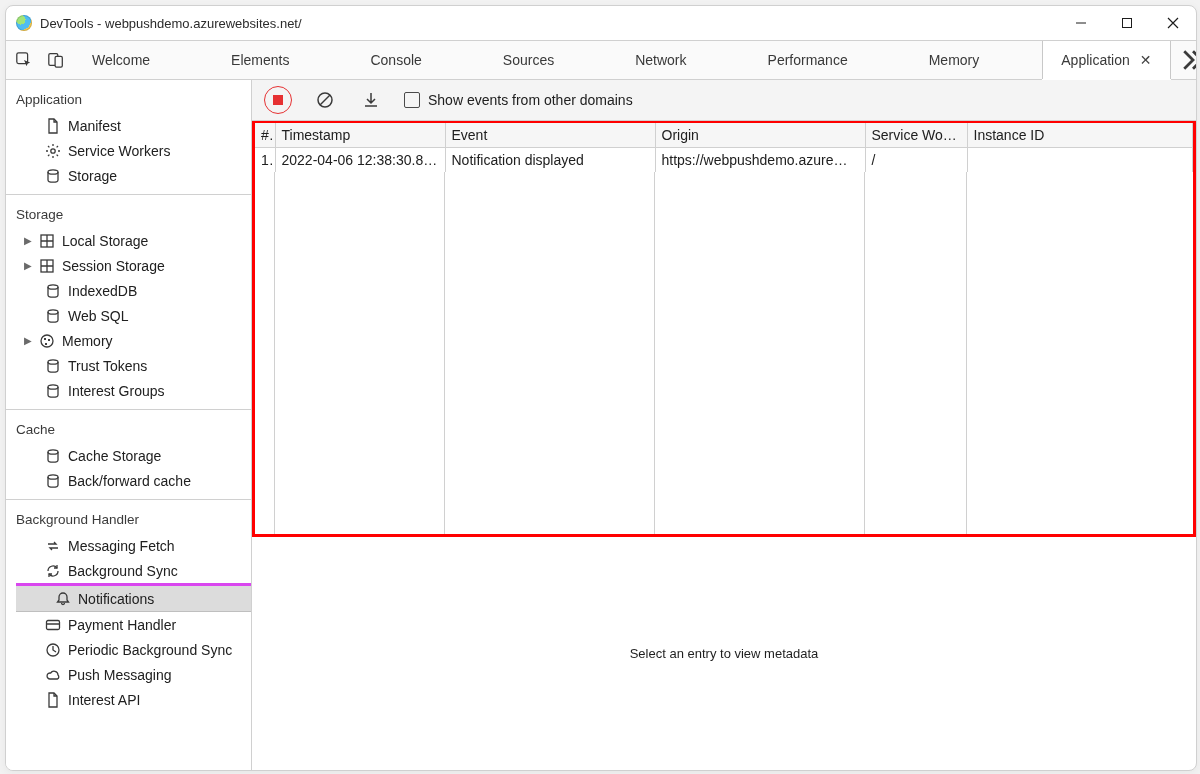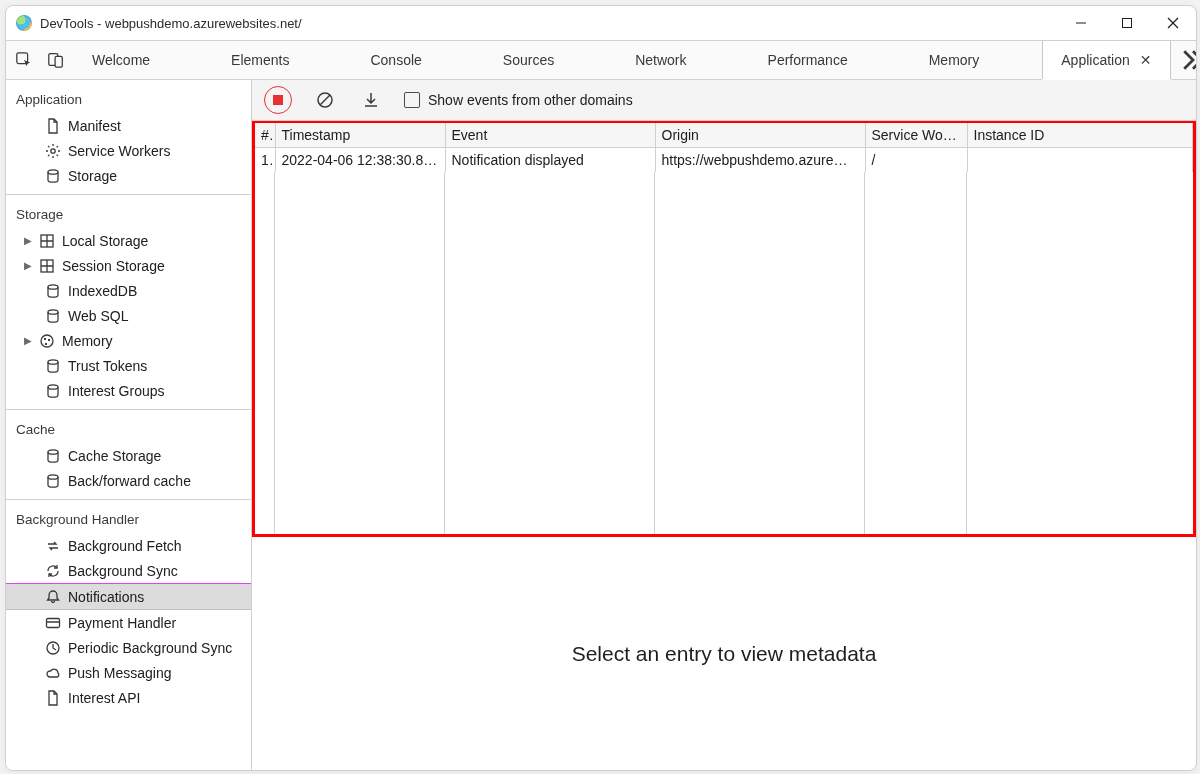--- a/index.html
+++ b/index.html
@@ -64,21 +64,21 @@
   .dot.red { background:var(--chip-red); }
   .dot.blue { background:var(--chip-blue); }
 
   
   .body { flex:1; display:flex; min-height:0; }
   .sidebar { width:245px; border-right:1px solid var(--border); background:#ffffff; display:flex; flex-direction:column; overflow:auto; padding-top:6px;}
   .section-title { font-size:13.5px; color:#3a3a3a; padding:6px 8px 6px 10px; }
   .tree-item { display:flex; align-items:center; gap:6px; height:25px; padding:0 8px 0 18px; font-size:14px; overflow:hidden; text-overflow:ellipsis; white-space:nowrap;}
   .tree-item .caret { width:8px; display:inline-block; color:#6a6a6a; font-size:10px;}
   .tree-item.level2 { padding-left:24px; }
-  .tree-item.selected { background:var(--selected); border-top:1px solid #d946ef; border-bottom:1px solid #bfbfbf; }
+  .tree-item.selected { background:var(--selected); border-top:3px solid #d946ef; border-bottom:1px solid #bfbfbf;margin-left:10px; }
   .icon { width:18px; height:18px; display:inline-flex; align-items:center; justify-content:center; color:#3a3a3a; }
   .icon svg { width:16px; height:16px; }
   .section-sep { height:1px; background:var(--border); margin:6px 0; }
 
   
   .content { flex:1; display:flex; flex-direction:column; min-width:0; }
   .toolbar2 { height:40px; border-bottom:1px solid var(--border); display:flex; align-items:center; gap:20px; padding:0 12px; background:#f4f4f4;}
   .tb2-item { display:flex; align-items:center; gap:8px; font-size:14px; }
   .square-rec { width:26px; height:26px; border:1px solid var(--chip-red); border-radius:50%; display:flex; align-items:center; justify-content:center;}
   .square-rec .sq { width:10px; height:10px; background:var(--chip-red);} 
@@ -95,21 +95,21 @@
   .col-idx { width:20px; text-align:left;}
   .col-ts { width:170px; }
   .col-ev { width:210px; }
   .col-or { width:210px; }
   .col-sw { width:102px; }
   .col-id { width:auto; }
   
   .vlines { position:relative; height:100%; }
   .vlines span { position:absolute; top:0; bottom:0; width:1px; background:var(--border); }
 
-  .detail-area { flex:1; display:flex; align-items:center; justify-content:center; color:#1f1f1f; font-size:21px; }
+  .detail-area { flex:1; display:flex; align-items:center; justify-content:center; color:#1f1f1f; font-size:13px; }
 
   
 </style>
 </head>
 <body>
 
 <div class="window">
 
   <div class="titlebar">
     <div class="titlebar-left">
@@ -362,21 +362,21 @@
       <div class="section-sep"></div>
 
       <div class="section-title">Background Handler</div>
       <div class="tree-item level2">
         <span class="caret"></span>
         <span class="icon">
             <svg viewBox="0 0 16 16">
               <path d="M3 6h8l-2-2M13 10H5l2 2" fill="none" stroke="currentColor" stroke-width="1.3"></path>
             </svg>
           </span>
-        <span>Background Fetch</span>
+        <span>Messaging Fetch</span>
       </div>
       <div class="tree-item level2">
         <span class="caret"></span>
         <span class="icon">
             <svg viewBox="0 0 16 16">
               <path d="M3 8a5 5 0 0 1 9-3M13 8a5 5 0 0 1-9 3" fill="none" stroke="currentColor" stroke-width="1.3"></path>
               <path d="M12 2v3h-3M4 14v-3h3" fill="none" stroke="currentColor" stroke-width="1.3"></path>
             </svg>
           </span>
         <span>Background Sync</span>

